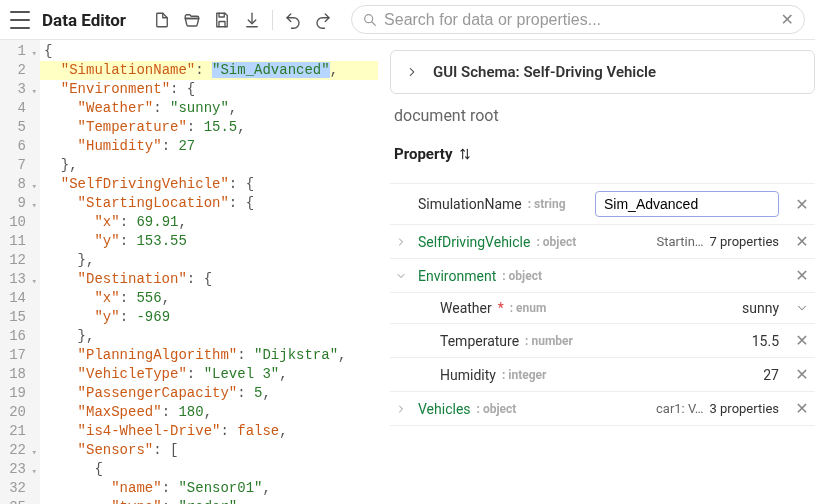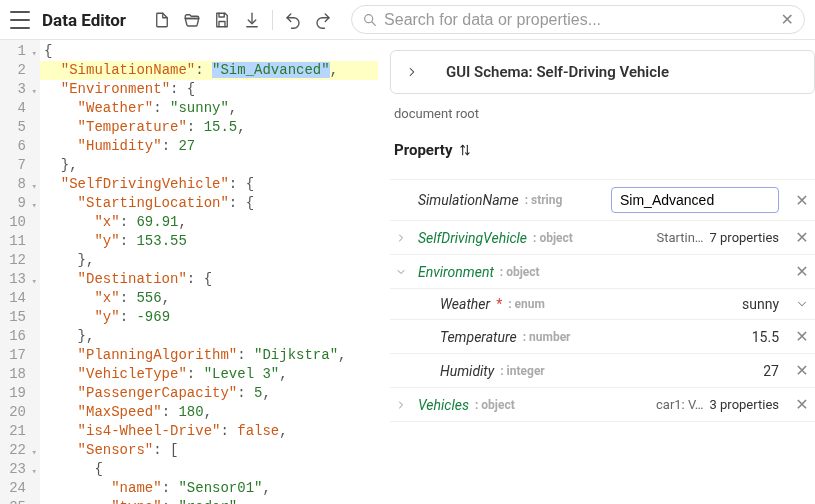--- a/index.html
+++ b/index.html
@@ -92,52 +92,52 @@
     display: flex;
     flex-direction: column;
     gap: 10px;
   }
   .schema-box {
     border: 1px solid #ddd;
     border-radius: 6px;
     padding: 12px 14px;
     display: flex;
     align-items: center;
-    gap: 27px;
+    gap: 14px;
     color: #333;
     font-weight: 600;
     font-size: 15px;
   }
-  .doc-root { color: #666; font-size: 13px; padding: 2px 12px 6px 4px; }
+  .doc-root { color: #666; font-size: 16px; padding: 2px 12px 6px 4px; }
   .prop-header {
     display: flex; align-items: center; gap: 6px;
     font-weight: 700; font-size: 15px; padding: 4px 4px 10px 4px;
     color: #222;
   }
   .rows { display: flex; flex-direction: column; }
   .row {
     display: flex; align-items: center; gap: 6px;
     border-top: 1px solid #eee;
     padding: 7px 4px 7px 0;
     font-size: 14px;
   }
   .row:last-child { border-bottom: 1px solid #eee; }
   .row .disc { width: 22px; display: flex; justify-content: center; color: #888; }
   .row .indent-disc { width: 44px; display: flex; justify-content: flex-end; padding-right: 4px; color: #888; }
-  .row .name { color: #333; font-style: italic; }
+  .row .name { color: #333; }
   .row .name.link { color: #15803d; }
   .row .type { color: #aaa; font-size: 12px; font-weight: bold; }
   .row .val { margin-left: auto; color: #333; font-size: 14px; display: flex; align-items: center; gap: 6px; min-width: 0; }
   .row .val .preview { color: #666; font-size: 13px; white-space: nowrap; overflow: hidden; text-overflow: ellipsis; max-width: 90px; }
   .row .val .count { color: #333; font-size: 13px; white-space: nowrap; }
   .row .actions { display: flex; align-items: center; gap: 6px; margin-left: 8px; color: #888; width: 18px; justify-content: center; }
   .row .close { cursor: pointer; font-size: 16px; color: #888; }
   .row .req { color: #d93f3f; }
   .input-box {
-    border: 1px solid #9aa5e6; border-radius: 4px; padding: 4px 8px; font-size: 14px; width: 168px; outline: none;
+    border: 1px solid #9aa5e6; border-radius: 4px; padding: 4px 8px; font-size: 14px; width: 184px; outline: none;
   }
   .newprop { color: #666; }
   svg { stroke: currentColor; fill: none; stroke-width: 1.8; stroke-linecap: round; stroke-linejoin: round; }
 </style>
 </head>
 <body>
 
 <div class="header">
   <div class="hamburger">
     <span></span>
@@ -217,21 +217,21 @@
         <div class="gutter-line">14</div>
         <div class="gutter-line">15</div>
         <div class="gutter-line">16</div>
         <div class="gutter-line">17</div>
         <div class="gutter-line">18</div>
         <div class="gutter-line">19</div>
         <div class="gutter-line">20</div>
         <div class="gutter-line">21</div>
         <div class="gutter-line">22<span class="fold">▾</span></div>
         <div class="gutter-line">23<span class="fold">▾</span></div>
-        <div class="gutter-line">24</div>
+        <div class="gutter-line">32</div>
         <div class="gutter-line">25</div>
       </div>
     <div class="code" id="code"><div class="code-line"><span class="p">{</span></div><div class="code-line hl">  <span class="k">"SimulationName"</span><span class="p">: </span><span class="s sel">"Sim_Advanced"</span><span class="p">,</span></div><div class="code-line">  <span class="k">"Environment"</span><span class="p">: {</span></div><div class="code-line">    <span class="k">"Weather"</span><span class="p">: </span><span class="s">"sunny"</span><span class="p">,</span></div><div class="code-line">    <span class="k">"Temperature"</span><span class="p">: </span><span class="n">15.5</span><span class="p">,</span></div><div class="code-line">    <span class="k">"Humidity"</span><span class="p">: </span><span class="n">27</span></div><div class="code-line">  <span class="p">},</span></div><div class="code-line">  <span class="k">"SelfDrivingVehicle"</span><span class="p">: {</span></div><div class="code-line">    <span class="k">"StartingLocation"</span><span class="p">: {</span></div><div class="code-line">      <span class="k">"x"</span><span class="p">: </span><span class="n">69.91</span><span class="p">,</span></div><div class="code-line">      <span class="k">"y"</span><span class="p">: </span><span class="n">153.55</span></div><div class="code-line">    <span class="p">},</span></div><div class="code-line">    <span class="k">"Destination"</span><span class="p">: {</span></div><div class="code-line">      <span class="k">"x"</span><span class="p">: </span><span class="n">556</span><span class="p">,</span></div><div class="code-line">      <span class="k">"y"</span><span class="p">: </span><span class="n">-969</span></div><div class="code-line">    <span class="p">},</span></div><div class="code-line">    <span class="k">"PlanningAlgorithm"</span><span class="p">: </span><span class="s">"Dijkstra"</span><span class="p">,</span></div><div class="code-line">    <span class="k">"VehicleType"</span><span class="p">: </span><span class="s">"Level 3"</span><span class="p">,</span></div><div class="code-line">    <span class="k">"PassengerCapacity"</span><span class="p">: </span><span class="n">5</span><span class="p">,</span></div><div class="code-line">    <span class="k">"MaxSpeed"</span><span class="p">: </span><span class="n">180</span><span class="p">,</span></div><div class="code-line">    <span class="k">"is4-Wheel-Drive"</span><span class="p">: </span><span class="b">false</span><span class="p">,</span></div><div class="code-line">    <span class="k">"Sensors"</span><span class="p">: [</span></div><div class="code-line">      <span class="p">{</span></div><div class="code-line">        <span class="k">"name"</span><span class="p">: </span><span class="s">"Sensor01"</span><span class="p">,</span></div><div class="code-line">        <span class="k">"type"</span><span class="p">: </span><span class="s">"radar"</span><span class="p">,</span></div></div>
   </div>
 
   <div class="props-panel">
     <div class="schema-box">
       <svg width="14" height="14" viewBox="0 0 24 24">
           <path d="M9 6l6 6-6 6"></path>
         </svg>

